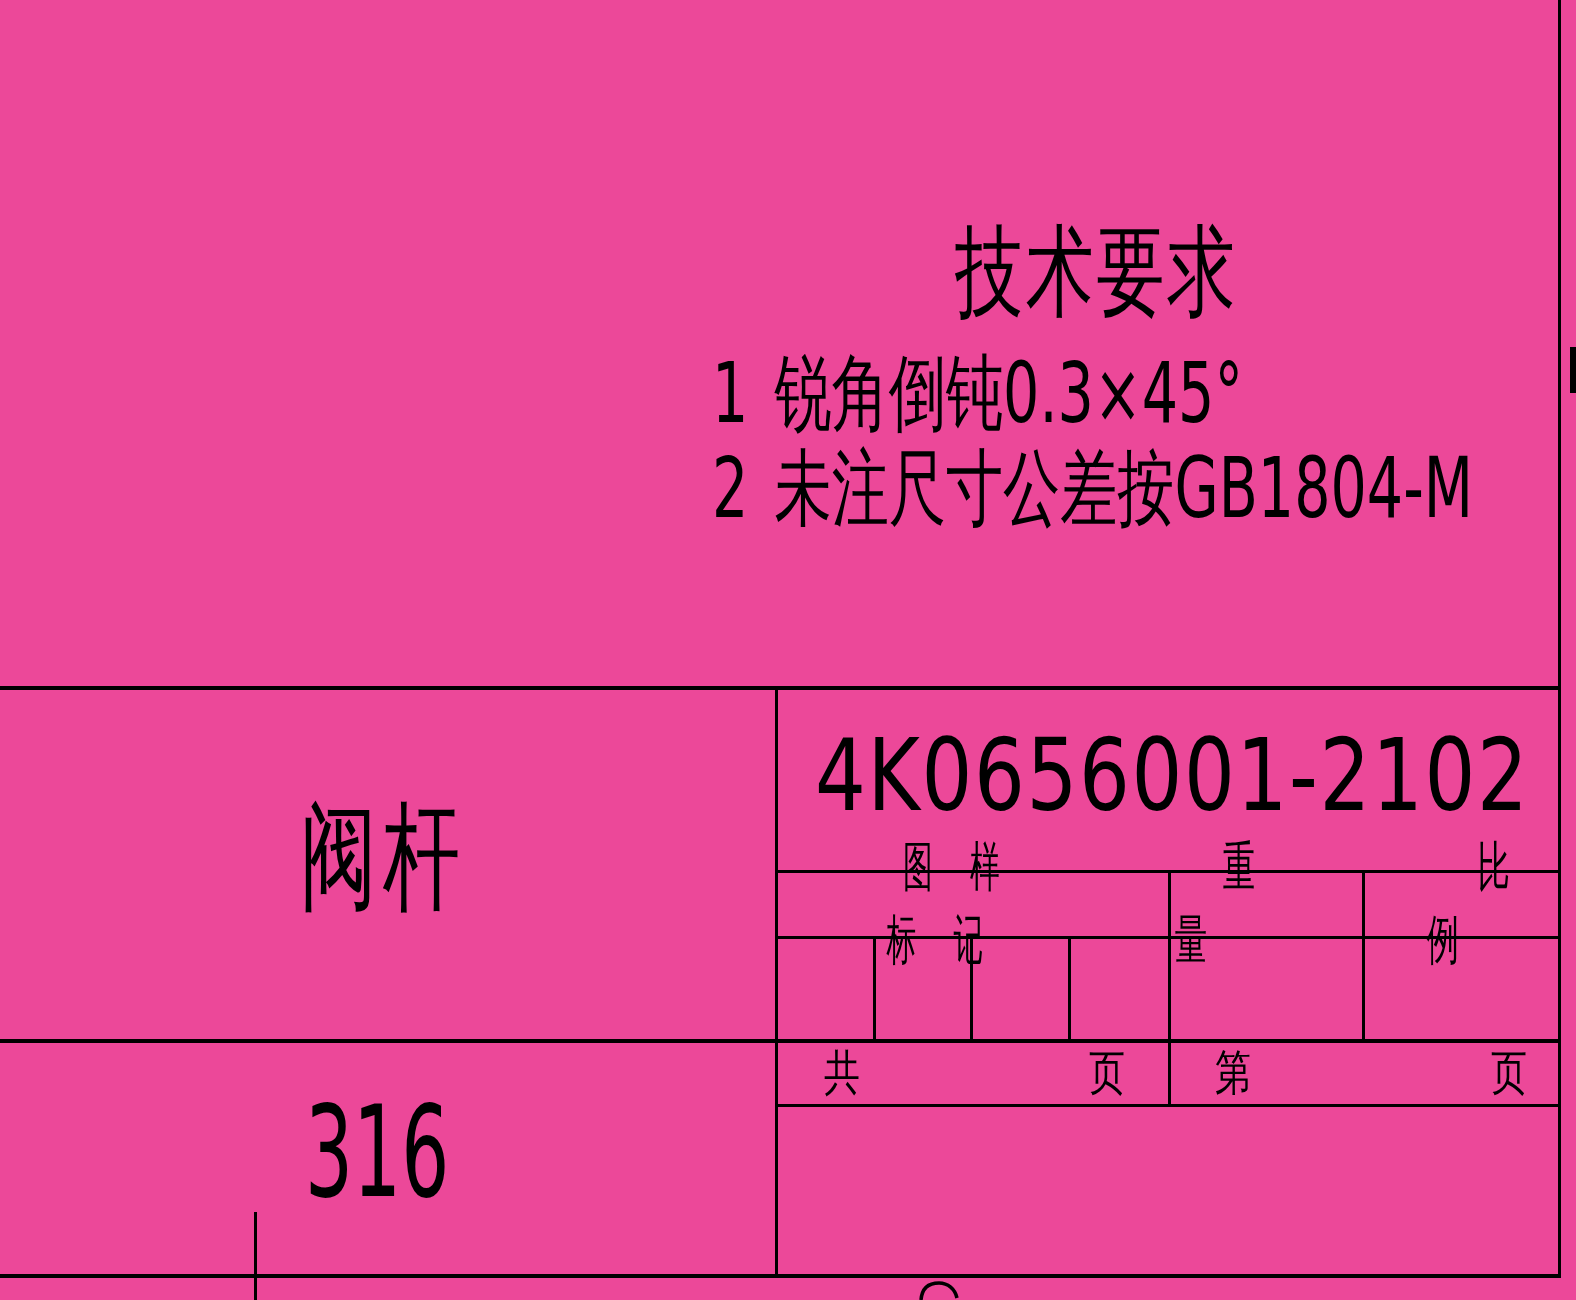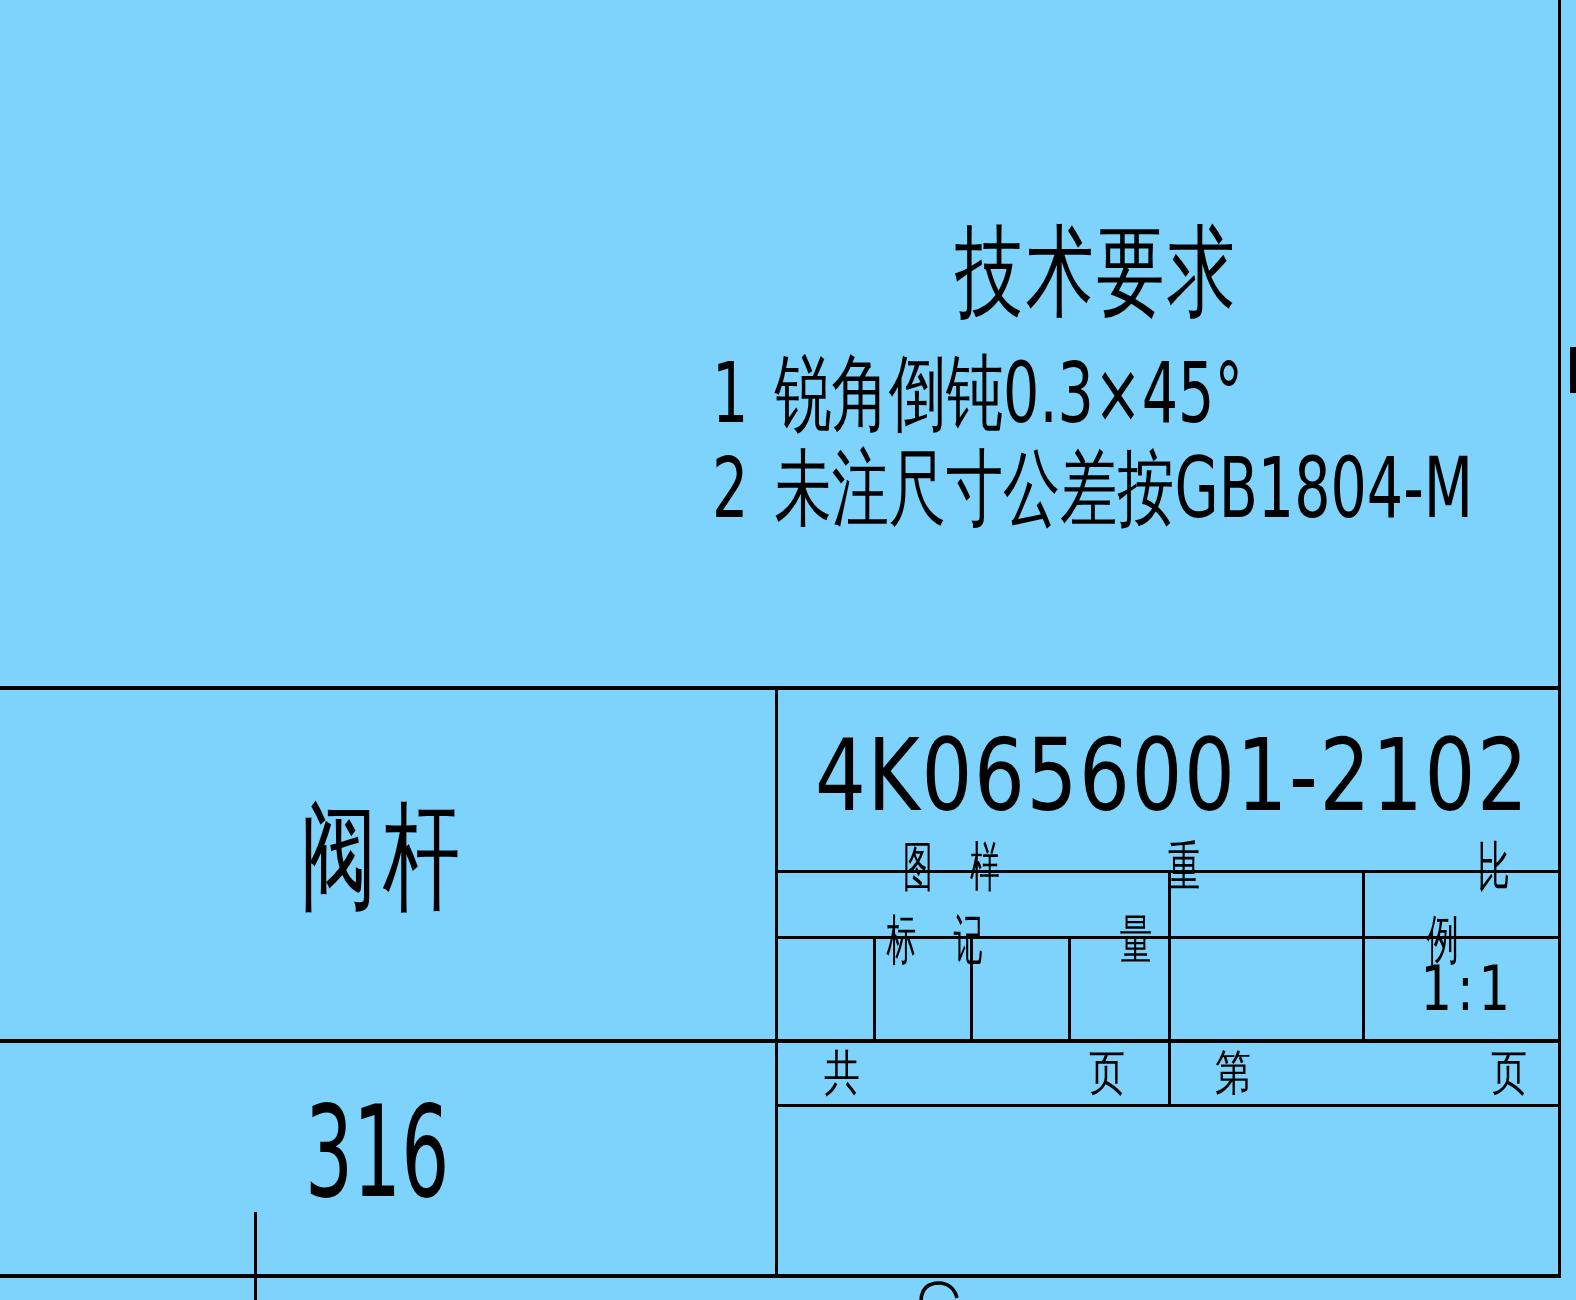--- a/index.html
+++ b/index.html
@@ -1,19 +1,19 @@
 <!DOCTYPE html>
 <html><head>
 <meta charset="utf-8">
 <style>
   html,body{margin:0;padding:0;background:#ffffff;}
   .canvas{
     position:relative;
     width:1576px;height:1300px;
-    background:#7dd3fc;
+    background:#ec4899;
     overflow:hidden;
     font-family:"DejaVu Sans", sans-serif;
     color:#000;
   }
   .ln{position:absolute;background:#000;}
   .txt{position:absolute;white-space:nowrap;line-height:1;color:#000;}
   .narrow{transform:scaleX(0.68);transform-origin:left top;}
   
   .tech-title{left:955px;top:222px;font-size:100px;letter-spacing:4px;}
   .req-line{left:712px;font-size:84px;}
@@ -21,21 +21,21 @@
   .req1{top:351px;}
   .req2{top:446px;}
   
   .part-name{left:300px;top:797px;font-size:118px;transform:scaleX(0.65);transform-origin:left top;letter-spacing:10px;}
   .material{left:305px;top:1090px;font-size:126px;transform:scaleX(0.60);transform-origin:left top;}
   .dwg-no{left:815px;top:726px;font-size:100px;transform:scaleX(0.80);transform-origin:left top;letter-spacing:2px;}
   
   .cell{position:absolute;display:flex;align-items:center;overflow:visible;}
   .hdr-mark{left:776px;top:871px;width:393px;height:66px;justify-content:flex-end;margin-left:22px;}
   .hdr-mark span{font-size:54px;letter-spacing:68px;text-indent:30px;transform:scaleX(0.55);transform-origin:center;}
-  .hdr-weight{left:1169px;top:871px;width:194px;height:66px;justify-content:flex-end;}
+  .hdr-weight{left:1169px;top:871px;width:194px;height:66px;justify-content:center;}
   .hdr-weight span{font-size:54px;letter-spacing:170px;text-indent:80px;transform:scaleX(0.60);transform-origin:center;}
   .hdr-scale{left:1363px;top:871px;width:197px;height:66px;justify-content:flex-start;}
   .hdr-scale span{font-size:54px;letter-spacing:178px;text-indent:85px;transform:scaleX(0.60);transform-origin:center;}
   .scale-val{left:1363px;top:937px;width:197px;height:103px;justify-content:flex-end;padding-right:45px;box-sizing:border-box;}
   .scale-val span{font-size:62px;transform:scaleX(0.80);transform-origin:right center;letter-spacing:6px;}
   .pages-total{left:776px;top:1040px;width:393px;height:65px;justify-content:space-between;padding:0 38px 0 42px;box-sizing:border-box;font-size:48px;}
   .pages-num{left:1169px;top:1040px;width:391px;height:65px;justify-content:space-between;padding:0 27px 0 40px;box-sizing:border-box;font-size:48px;}
   .pages-total span,.pages-num span{transform:scaleX(0.75);}
   .arc{position:absolute;left:912px;top:1280px;}
 </style>
@@ -81,23 +81,20 @@
 
   <div class="cell hdr-mark">
     <span>图样标记</span>
   </div>
   <div class="cell hdr-weight">
     <span>重量</span>
   </div>
   <div class="cell hdr-scale">
     <span>比例</span>
   </div>
-  <div class="cell scale-val">
-    <span>1:1</span>
-  </div>
 
   <div class="cell pages-total">
     <span>共</span>
     <span>页</span>
   </div>
   <div class="cell pages-num">
     <span>第</span>
     <span>页</span>
   </div>
 

